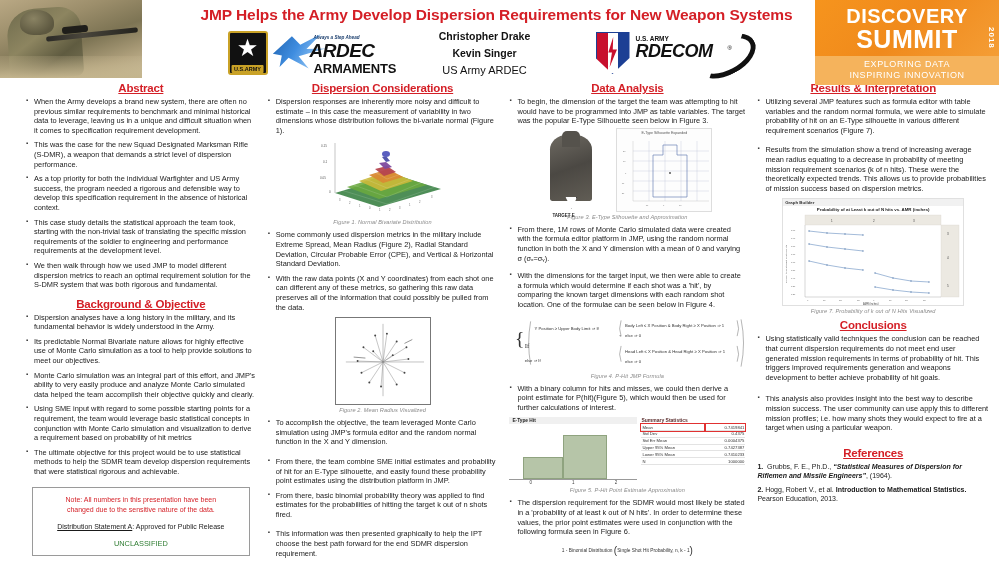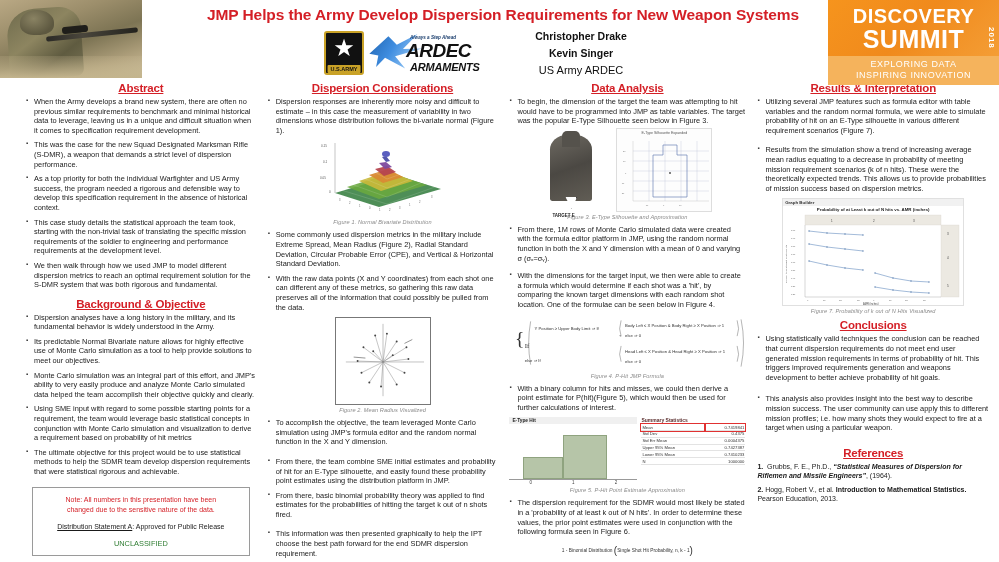--- a/index.html
+++ b/index.html
@@ -70,22 +70,22 @@
   }
   .logo-ardec .tag {
     position:absolute; left:44px; top:5px; font-size:4.6px; color:#1c3f6e;
     font-style: italic; white-space: nowrap; font-weight:bold;
   }
   .logo-ardec .name {
     position:absolute; left:40px; top:11px; font-size:19px; font-weight:bold;
     color:#111; font-style: italic; letter-spacing:-0.5px; line-height:1;
   }
   .logo-ardec .sub {
-    position:absolute; left:44px; top:31px; font-size:11px; font-weight:bold;
-    color:#111; font-style: italic; letter-spacing:-0.2px;
+    position:absolute; left:44px; top:31px; font-size:13px; font-weight:bold;
+    color:#111; letter-spacing:-0.2px;
   }
 
   .authors { text-align: center; min-width: 150px; margin: 0 26px; }
   .authors div { font-size: 10.5px; font-weight: bold; color:#111; line-height: 17px; }
   .authors div.org { font-weight: normal; font-size: 11px; }
 
   .logo-rdecom { position: relative; width: 170px; height: 48px; margin-left: 10px; }
   .logo-rdecom .shield {
     position:absolute; left:0; top:3px; width:34px; height:42px;
     background: linear-gradient(90deg,#c8102e 0 33%, #ffffff 33% 66%, #1c3f94 66% 100%);
@@ -105,21 +105,21 @@
   }
   .logo-rdecom .reg { position:absolute; left:132px; top:16px; font-size:6px; }
   .logo-rdecom .arc {
     position:absolute; left:98px; top:8px; width:64px; height:38px;
     border: 5px solid #111; border-radius: 50%;
     border-left-color: transparent; border-top-color: transparent;
     transform: rotate(-28deg);
   }
 
   .hdr-brand {
-    width: 171px; height: 78px;
+    width: 184px; height: 78px;
     background: linear-gradient(135deg,#f6941d 0%,#f08a1c 45%,#f5a13a 100%);
     position: relative; color: #fff; text-align: center;
   }
   .hdr-brand .d1 { font-size: 20px; font-weight: bold; letter-spacing: 0.5px; line-height: 22px; padding-top: 5px;}
   .hdr-brand .d2 { font-size: 25px; font-weight: bold; letter-spacing: 0.5px; line-height: 24px; }
   .hdr-brand .year {
     position: absolute; right: 3px; top: 27px; font-size: 8px; font-weight: bold;
     writing-mode: vertical-rl; letter-spacing: 1px;
   }
   .hdr-brand .band { margin-top: 5px; background: #f5b35c; padding: 3px 0 4px 0; }
@@ -254,20 +254,28 @@
           <div class="name">ARDEC</div>
           <div class="sub">ARMAMENTS</div>
         </div>
 
         <div class="authors">
           <div>Christopher Drake</div>
           <div>Kevin Singer</div>
           <div class="org">US Army ARDEC</div>
         </div>
 
+        <div class="logo-rdecom">
+          <div class="shield"></div>
+          <div class="bolt"></div>
+          <div class="usarmy-txt">U.S. ARMY</div>
+          <div class="rdecom-txt">RDECOM</div>
+          <div class="arc"></div>
+          <div class="reg">®</div>
+        </div>
 
       </div>
     </div>
 
     <div class="hdr-brand">
       <div class="d1">DISCOVERY</div>
       <div class="d2">SUMMIT</div>
       <div class="year">2018</div>
       <div class="band">
         <div>EXPLORING DATA</div>

